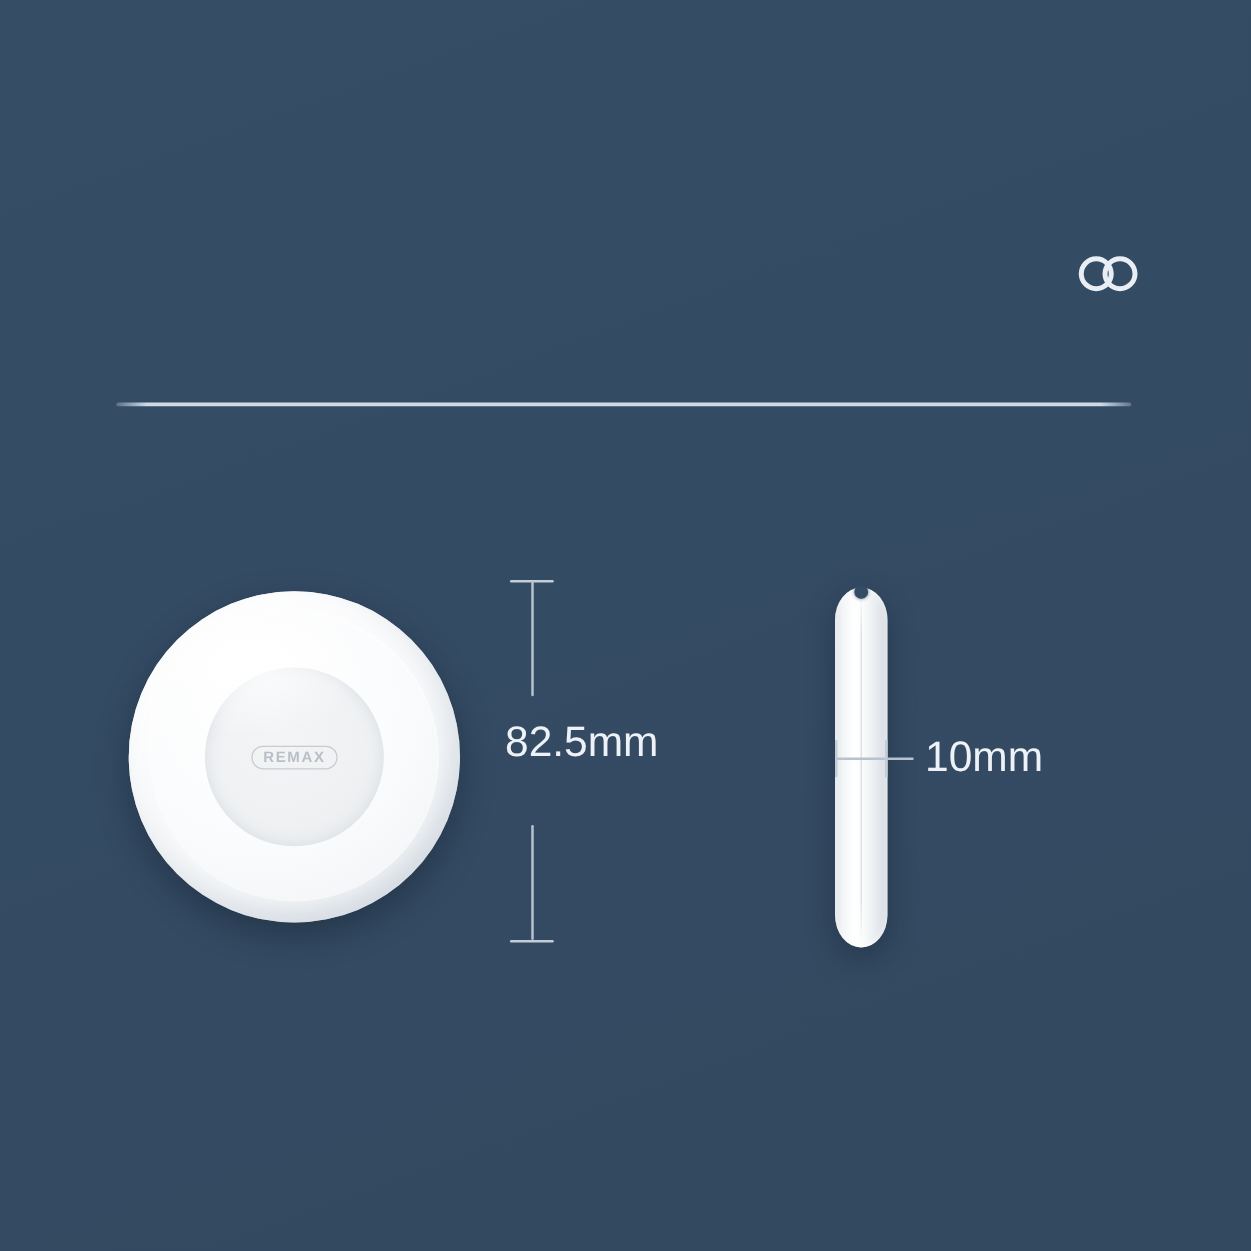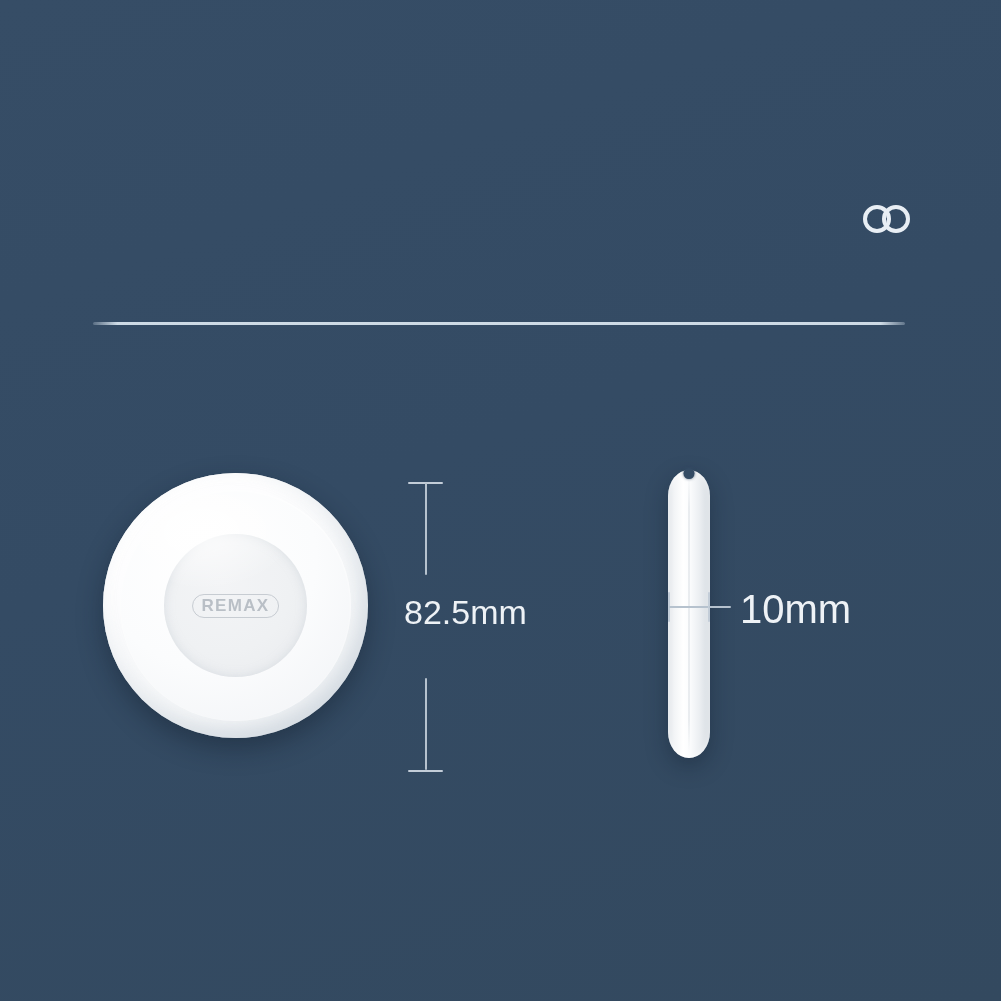--- a/index.html
+++ b/index.html
@@ -97,42 +97,42 @@
   }
   .pad-top .logo-pill {
     position: absolute;
     left: 50%;
     top: 50%;
     transform: translate(-50%, -50%);
     border: 1.6px solid #c7ccd2;
     border-radius: 999px;
     padding: 2px 9px 3px 9px;
     color: #b9bfc6;
-    font-size: 17px;
+    font-size: 12px;
     font-weight: 700;
     letter-spacing: 1.3px;
     line-height: 1;
     font-family: "Liberation Sans", sans-serif;
   }
   .pad-top .gloss {
     position: absolute;
     left: 14%;
     top: 8%;
     width: 58%;
     height: 36%;
     border-radius: 50%;
     background: radial-gradient(ellipse at 40% 40%, rgba(255,255,255,0.85) 0%, rgba(255,255,255,0) 70%);
     pointer-events: none;
   }
 
   
   .dim-vert {
     position: absolute;
     left: 400px;
-    top: 482px;
+    top: 464px;
     width: 160px;
     height: 290px;
     text-align: right;
   }
   .dim-vert .cap {
     position: absolute;
     left: 8px;
     width: 35px;
     height: 2px;
     background: #c3cdd8;
@@ -233,21 +233,21 @@
     height: 2px;
     background: #b6c2ce;
     border-radius: 1px;
   }
   .dim-horz .bar.inner  { left: 7px;  width: 40px; }
   .dim-horz .bar.leader { left: 47px; width: 22px; }
   .dim-horz .label {
     position: absolute;
     left: 78px;
     top: -3px;
-    font-size: 40px;
+    font-size: 34px;
     font-weight: 400;
     color: #eef2f6;
     white-space: nowrap;
     line-height: 1;
   }
 </style>
 </head>
 <body>
 
 <div class="page">

